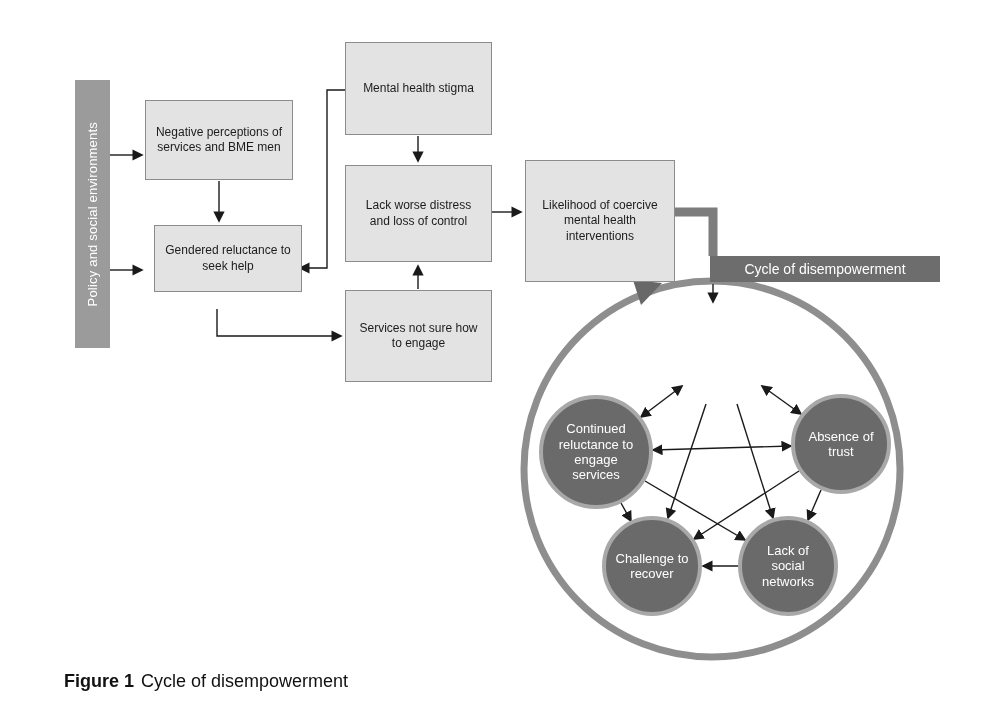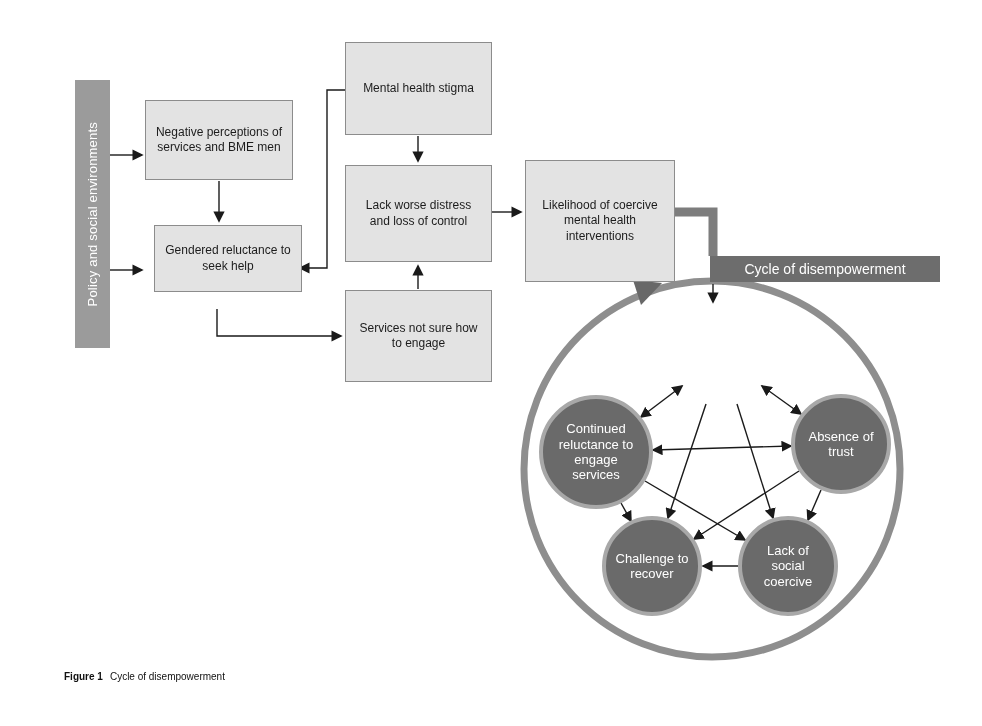--- a/index.html
+++ b/index.html
@@ -44,21 +44,21 @@
   .node {
     position: absolute; border-radius: 50%;
     background: var(--node-fill, #6a6a6a);
     border: 4px solid var(--node-ring, #a8a8a8);
     color: #ffffff;
     display: flex; align-items: center; justify-content: center;
     text-align: center; font-size: 13px; line-height: 1.18;
     box-sizing: border-box; padding: 7px;
   }
 
-  .caption { position: absolute; left: 64px; top: 671px; font-size: 10px; color: #111111; }
+  .caption { position: absolute; left: 64px; top: 671px; font-size: 18px; color: #111111; }
   .caption .cap-label { font-weight: bold; margin-right: 7px; }
 </style>
 </head>
 <body>
 
 <div class="canvas">
 
   <svg class="layer" width="982" height="726" viewBox="0 0 982 726">
     <defs>
       <marker id="ah" viewBox="0 0 10 10" refX="8.5" refY="5" markerWidth="8" markerHeight="8" orient="auto">
@@ -126,20 +126,20 @@
   <div class="node" style="left:539px;top:395px;width:114px;height:114px">
     <span>Continued reluctance to engage services</span>
   </div>
   <div class="node" style="left:791px;top:394px;width:100px;height:100px">
     <span>Absence of trust</span>
   </div>
   <div class="node" style="left:602px;top:516px;width:100px;height:100px">
     <span>Challenge to recover</span>
   </div>
   <div class="node" style="left:738px;top:516px;width:100px;height:100px">
-    <span>Lack of social coercive</span>
+    <span>Lack of social networks</span>
   </div>
 
   <div class="caption">
     <span class="cap-label">Figure 1</span><span>Cycle of disempowerment</span>
   </div>
 
 </div>
 
 </body></html>

